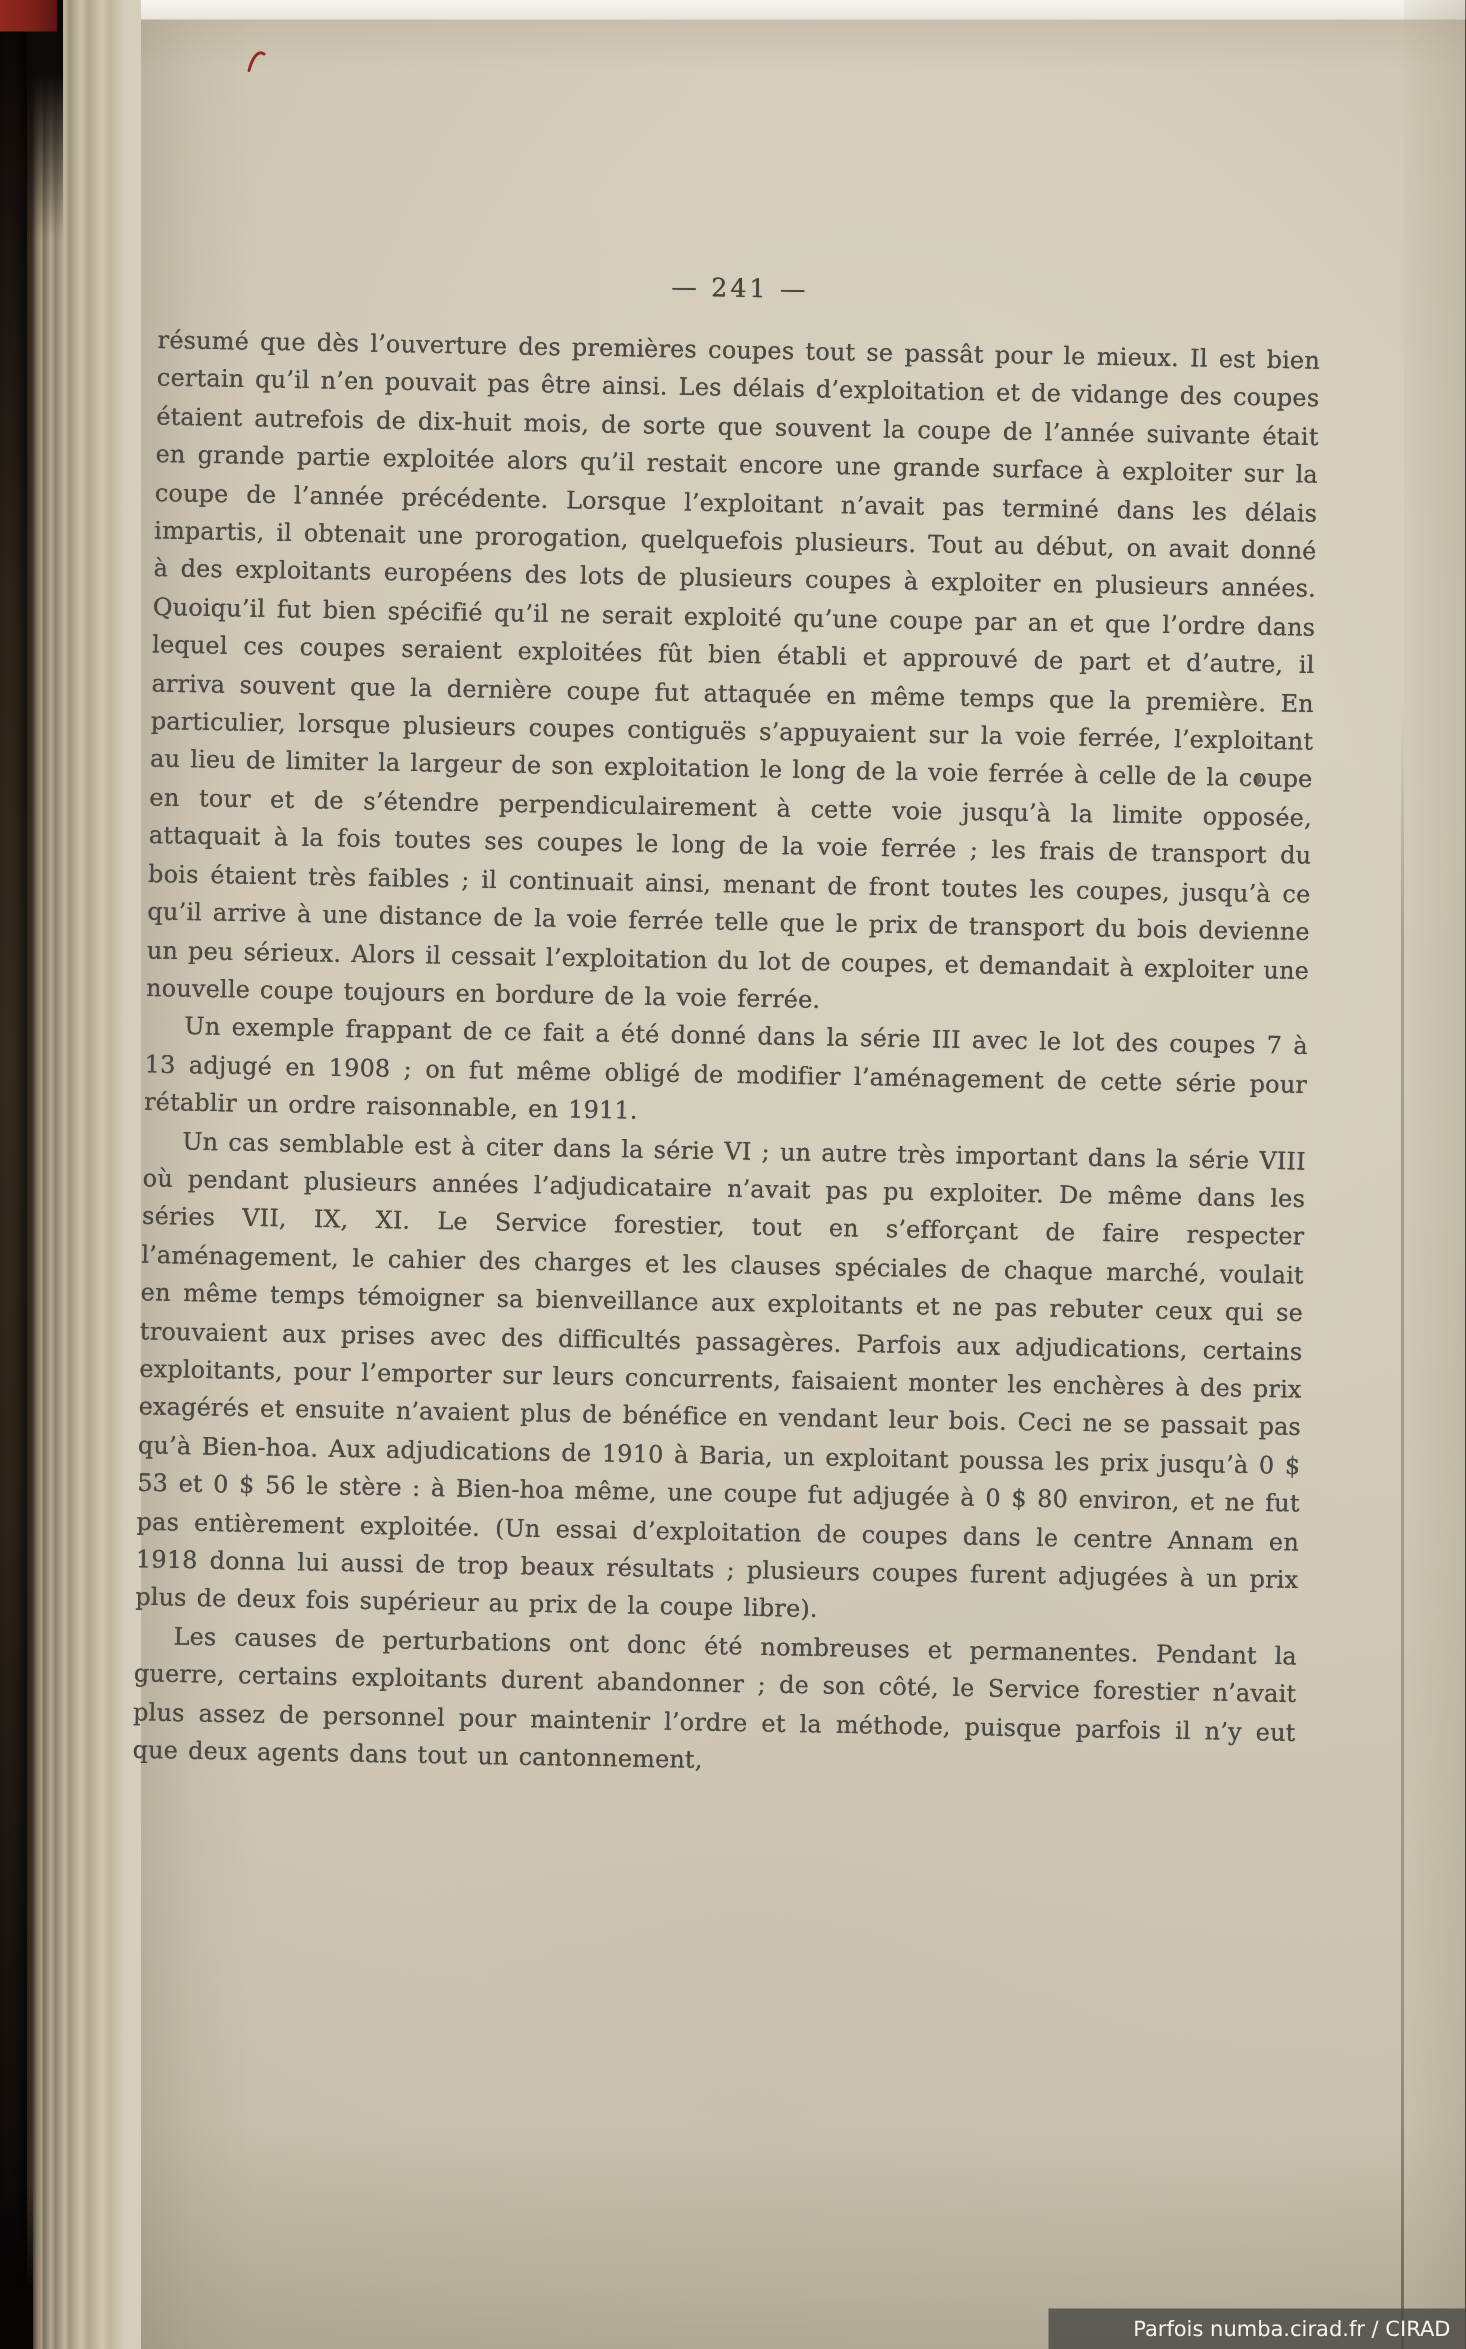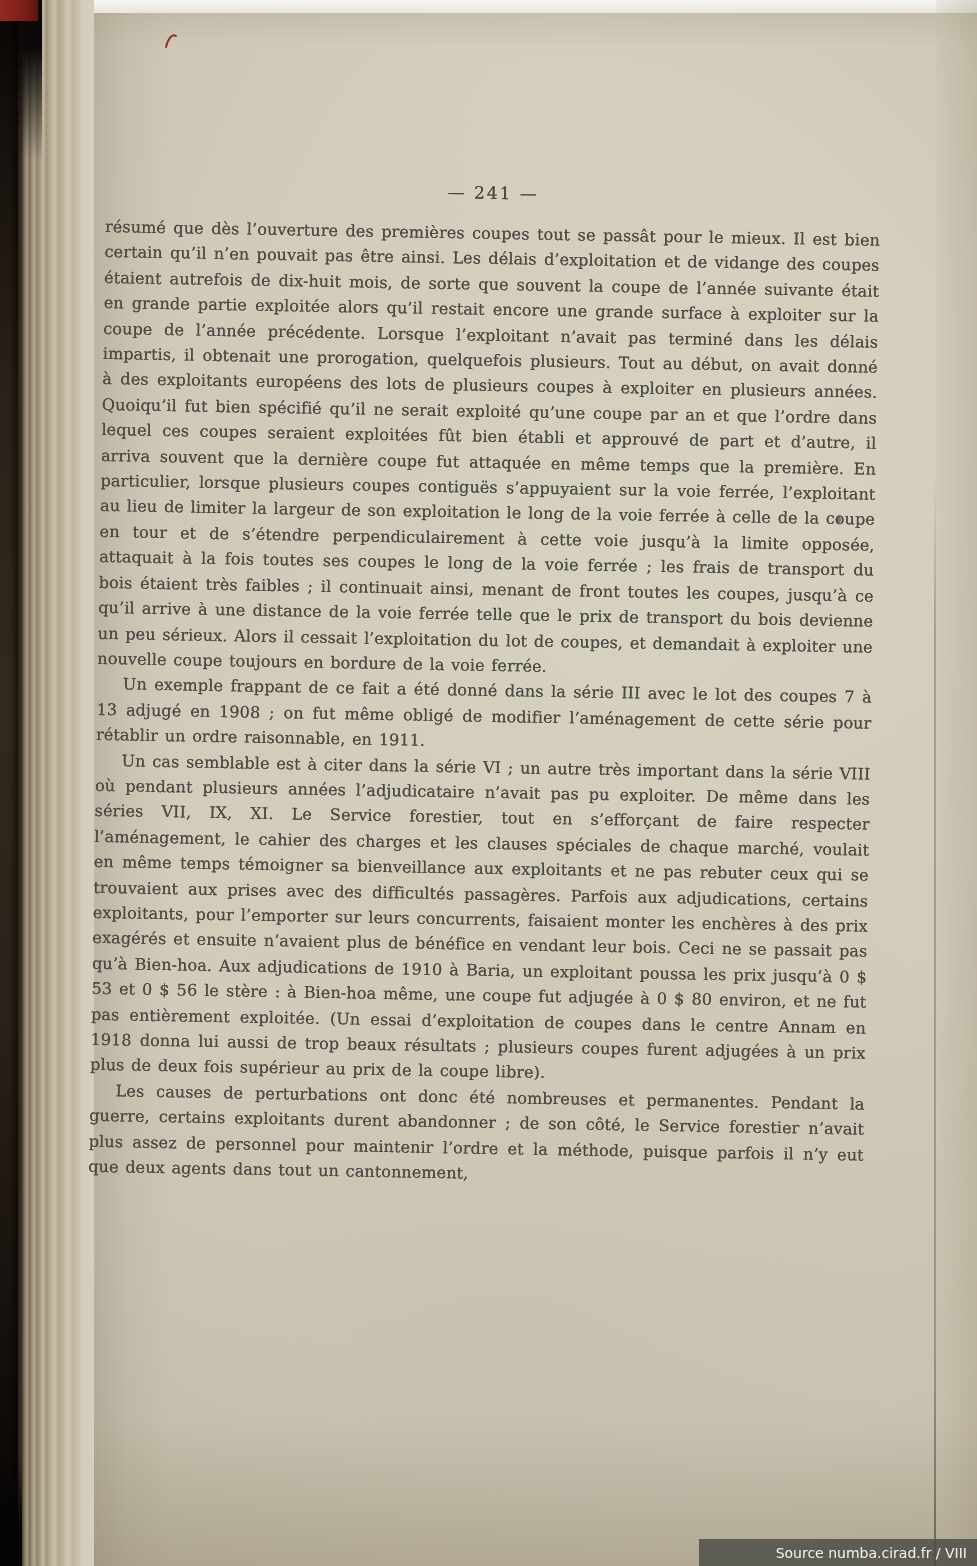--- a/index.html
+++ b/index.html
@@ -142,16 +142,16 @@
 
   <div class="text-block">
     <div class="page-number">— 241 —</div>
     <p>résumé que dès l’ouverture des premières coupes tout se passât pour le mieux. Il est bien certain qu’il n’en pouvait pas être ainsi. Les délais d’exploitation et de vidange des coupes étaient autrefois de dix-huit mois, de sorte que souvent la coupe de l’année suivante était en grande partie exploitée alors qu’il restait encore une grande surface à exploiter sur la coupe de l’année précédente. Lorsque l’exploitant n’avait pas terminé dans les délais impartis, il obtenait une prorogation, quelquefois plusieurs. Tout au début, on avait donné à des exploitants européens des lots de plusieurs coupes à exploiter en plusieurs années. Quoiqu’il fut bien spécifié qu’il ne serait exploité qu’une coupe par an et que l’ordre dans lequel ces coupes seraient exploitées fût bien établi et approuvé de part et d’autre, il arriva souvent que la dernière coupe fut attaquée en même temps que la première. En particulier, lorsque plusieurs coupes contiguës s’appuyaient sur la voie ferrée, l’exploitant au lieu de limiter la largeur de son exploitation le long de la voie ferrée à celle de la coupe en tour et de s’étendre perpendiculairement à cette voie jusqu’à la limite opposée, attaquait à la fois toutes ses coupes le long de la voie ferrée ; les frais de transport du bois étaient très faibles ; il continuait ainsi, menant de front toutes les coupes, jusqu’à ce qu’il arrive à une distance de la voie ferrée telle que le prix de transport du bois devienne un peu sérieux. Alors il cessait l’exploitation du lot de coupes, et demandait à exploiter une nouvelle coupe toujours en bordure de la voie ferrée.</p>
     <p class="indent">Un exemple frappant de ce fait a été donné dans la série III avec le lot des coupes 7 à 13 adjugé en 1908 ; on fut même obligé de modifier l’aménagement de cette série pour rétablir un ordre raisonnable, en 1911.</p>
     <p class="indent">Un cas semblable est à citer dans la série VI ; un autre très important dans la série VIII où pendant plusieurs années l’adjudicataire n’avait pas pu exploiter. De même dans les séries VII, IX, XI. Le Service forestier, tout en s’efforçant de faire respecter l’aménagement, le cahier des charges et les clauses spéciales de chaque marché, voulait en même temps témoigner sa bienveillance aux exploitants et ne pas rebuter ceux qui se trouvaient aux prises avec des difficultés passagères. Parfois aux adjudications, certains exploitants, pour l’emporter sur leurs concurrents, faisaient monter les enchères à des prix exagérés et ensuite n’avaient plus de bénéfice en vendant leur bois. Ceci ne se passait pas qu’à Bien-hoa. Aux adjudications de 1910 à Baria, un exploitant poussa les prix jusqu’à 0 $ 53 et 0 $ 56 le stère : à Bien-hoa même, une coupe fut adjugée à 0 $ 80 environ, et ne fut pas entièrement exploitée. (Un essai d’exploitation de coupes dans le centre Annam en 1918 donna lui aussi de trop beaux résultats ; plusieurs coupes furent adjugées à un prix plus de deux fois supérieur au prix de la coupe libre).</p>
     <p class="indent">Les causes de perturbations ont donc été nombreuses et permanentes. Pendant la guerre, certains exploitants durent abandonner ; de son côté, le Service forestier n’avait plus assez de personnel pour maintenir l’ordre et la méthode, puisque parfois il n’y eut que deux agents dans tout un cantonnement,</p>
   </div>
 
   <div class="watermark">
-    <span>Source numba.cirad.fr / VIII</span>
+    <span>Parfois numba.cirad.fr / CIRAD</span>
   </div>
 
 </div>
 
 </body></html>

